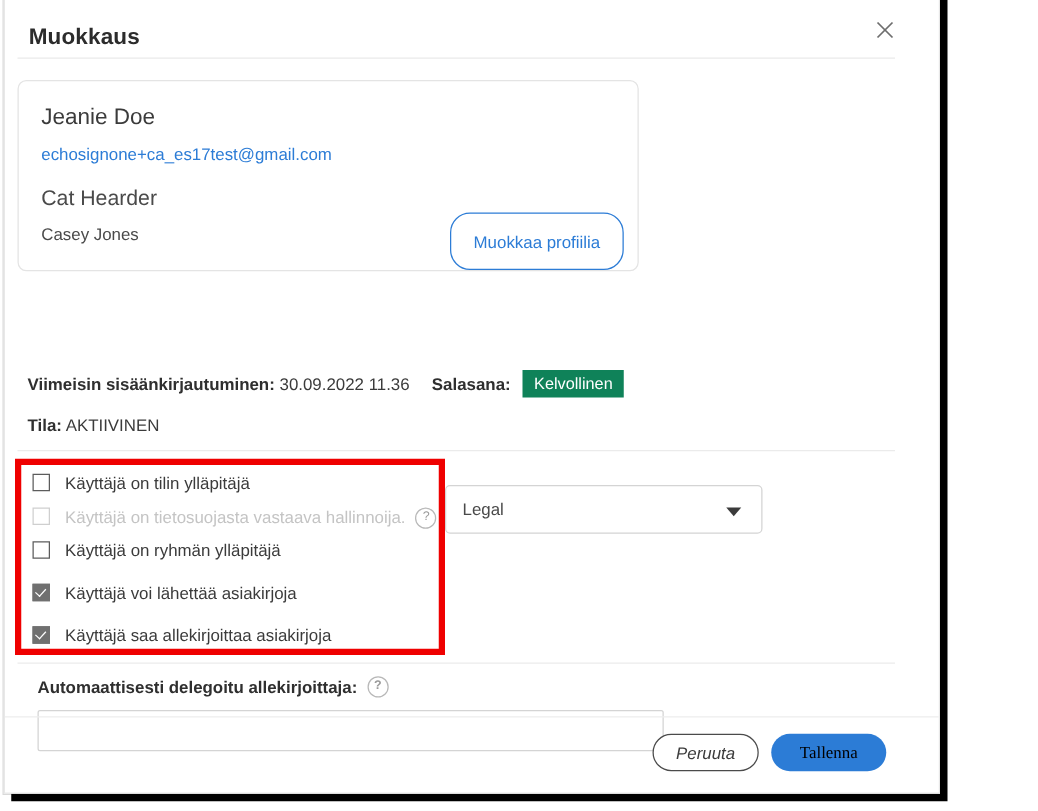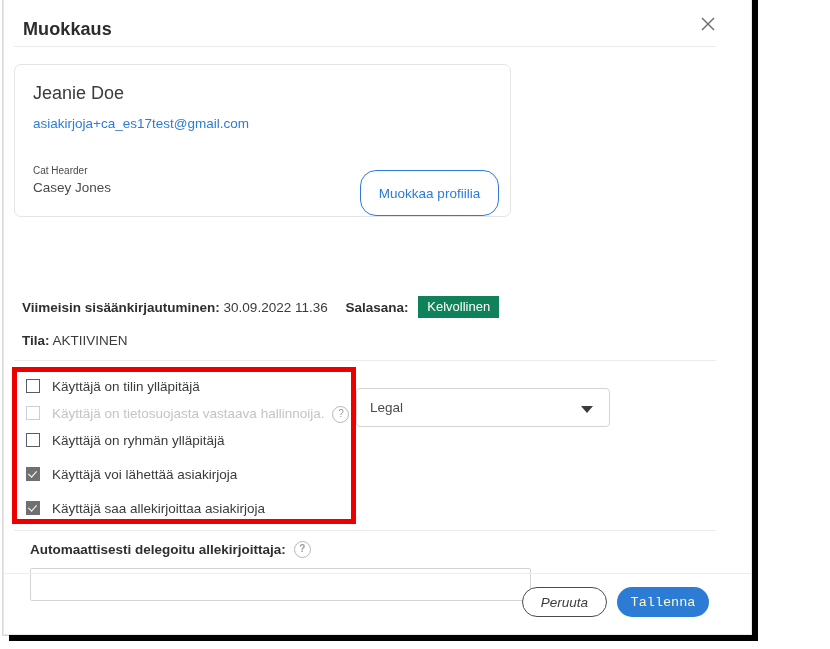--- a/index.html
+++ b/index.html
@@ -102,22 +102,22 @@
     left: 18px;
     top: 51px;
     font-size: 13.5px;
     color: #2c7cd6;
     text-decoration: none;
     cursor: pointer;
   }
   .profile-title {
     position: absolute;
     left: 18px;
-    top: 100px;
-    font-size: 10px;
+    top: 84px;
+    font-size: 17px;
     color: #4a4a4a;
   }
   .profile-company {
     position: absolute;
     left: 18px;
     top: 115px;
     font-size: 13.5px;
     color: #4a4a4a;
     text-align: center;
   }
@@ -358,22 +358,22 @@
   }
   .btn-save {
     position: absolute;
     left: 613px;
     top: 14px;
     width: 92px;
     height: 30px;
     border: none;
     border-radius: 16px;
     background: #2c7cd6;
-    color: #fef9c3;
-    font-family: Liberation Mono, monospace;
+    color: #000000;
+    font-family: Liberation Serif, serif;
     font-size: 13.5px;
     cursor: pointer;
     padding: 0;
     box-sizing: border-box;
   }
 </style>
 </head>
 <body>
 
 <div id="screen">
@@ -387,21 +387,21 @@
           <line x1="17" y1="5" x2="5" y2="17" stroke="currentColor" stroke-width="1.4"></line>
         </svg>
       </div>
       <div class="header-divider"></div>
     </div>
 
     <div class="modal-body">
 
       <div class="profile-card">
         <div class="profile-name">Jeanie Doe</div>
-        <a class="profile-email">asiakirjoja+ca_es17test@gmail.com</a>
+        <a class="profile-email">echosignone+ca_es17test@gmail.com</a>
         <div class="profile-title">Cat Hearder</div>
         <div class="profile-company">Casey Jones</div>
         <button class="edit-profile-btn">Muokkaa profiilia</button>
       </div>
 
       <div class="meta-row meta-login">
         <span class="lbl">Viimeisin sisäänkirjautuminen:</span>
         <span>30.09.2022 11.36</span>
         <span class="pw-label">Salasana:</span>
         <span class="badge">Kelvollinen</span>

